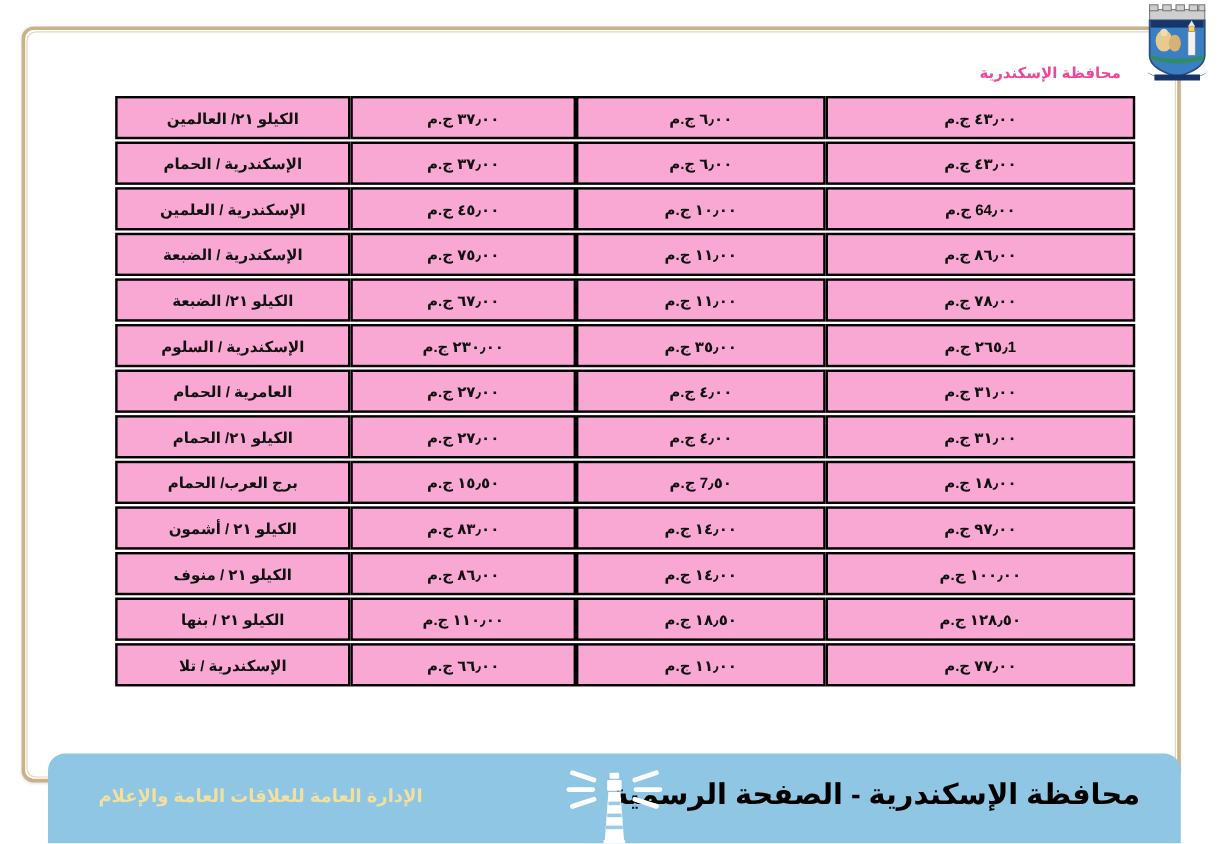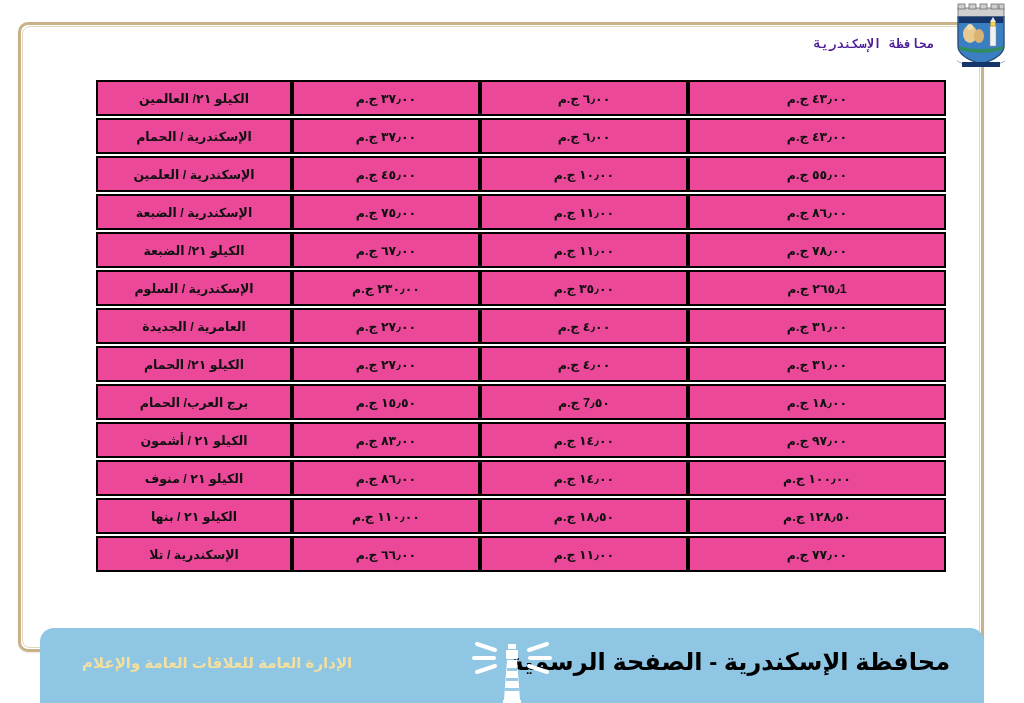--- a/index.html
+++ b/index.html
@@ -44,26 +44,25 @@
   #doc-header {
     position: absolute;
     left: 30px;
     top: 34px;
     width: 942px;
     height: 40px;
   }
   .hdr-gov {
     position: absolute;
     right: 38px;
-    top: 2px;
+    top: 19px;
     font-size: 12.5px;
     font-weight: bold;
-    color: #4c1d95;
-    white-space: nowrap;
-    font-family: Liberation Mono, monospace;
+    color: #ec4899;
+    white-space: nowrap;
   }
   .hdr-title {
     position: absolute;
     right: 330px;
     top: 6px;
     font-size: 12.5px;
     font-weight: bold;
     color: #1a1a1a;
     white-space: nowrap;
   }
@@ -89,21 +88,21 @@
     table-layout: fixed;
   }
   #fare-table td {
     border: 2px solid #000000;
     height: 36px;
     text-align: center;
     vertical-align: middle;
     font-size: 12.5px;
     font-weight: bold;
     color: #111111;
-    background: #ec4899;
+    background: #f9a8d4;
     padding: 0 4px;
     box-sizing: border-box;
     white-space: nowrap;
   }
   .col-route   { width: 196px; }
   .col-fare    { width: 188px; }
   .col-incr    { width: 208px; }
   .col-total   { width: 258px; margin-top: 11px; }
 
   tr.row-shaded td.shaded { background: #d9d9d9; }
@@ -201,21 +200,21 @@
         <td class="col-fare">٣٧٫٠٠ ج.م</td>
         <td class="col-route">الكيلو ٢١/ العالمين</td>
       </tr>
       <tr>
         <td class="col-total">٤٣٫٠٠ ج.م</td>
         <td class="col-incr">٦٫٠٠ ج.م</td>
         <td class="col-fare">٣٧٫٠٠ ج.م</td>
         <td class="col-route">الإسكندرية / الحمام</td>
       </tr>
       <tr>
-        <td class="col-total">٥٥٫٠٠ ج.م</td>
+        <td class="col-total">64٫٠٠ ج.م</td>
         <td class="col-incr">١٠٫٠٠ ج.م</td>
         <td class="col-fare">٤٥٫٠٠ ج.م</td>
         <td class="col-route">الإسكندرية / العلمين</td>
       </tr>
       <tr>
         <td class="col-total">٨٦٫٠٠ ج.م</td>
         <td class="col-incr">١١٫٠٠ ج.م</td>
         <td class="col-fare">٧٥٫٠٠ ج.م</td>
         <td class="col-route">الإسكندرية / الضبعة</td>
       </tr>
@@ -228,21 +227,21 @@
       <tr>
         <td class="col-total">٢٦٥٫1 ج.م</td>
         <td class="col-incr">٣٥٫٠٠ ج.م</td>
         <td class="col-fare">٢٣٠٫٠٠ ج.م</td>
         <td class="col-route">الإسكندرية / السلوم</td>
       </tr>
       <tr>
         <td class="col-total">٣١٫٠٠ ج.م</td>
         <td class="col-incr">٤٫٠٠ ج.م</td>
         <td class="col-fare">٢٧٫٠٠ ج.م</td>
-        <td class="col-route">العامرية / الجديدة</td>
+        <td class="col-route">العامرية / الحمام</td>
       </tr>
       <tr>
         <td class="col-total">٣١٫٠٠ ج.م</td>
         <td class="col-incr">٤٫٠٠ ج.م</td>
         <td class="col-fare">٢٧٫٠٠ ج.م</td>
         <td class="col-route">الكيلو ٢١/ الحمام</td>
       </tr>
       <tr>
         <td class="col-total">١٨٫٠٠ ج.م</td>
         <td class="col-incr">7٫٥٠ ج.م</td>

